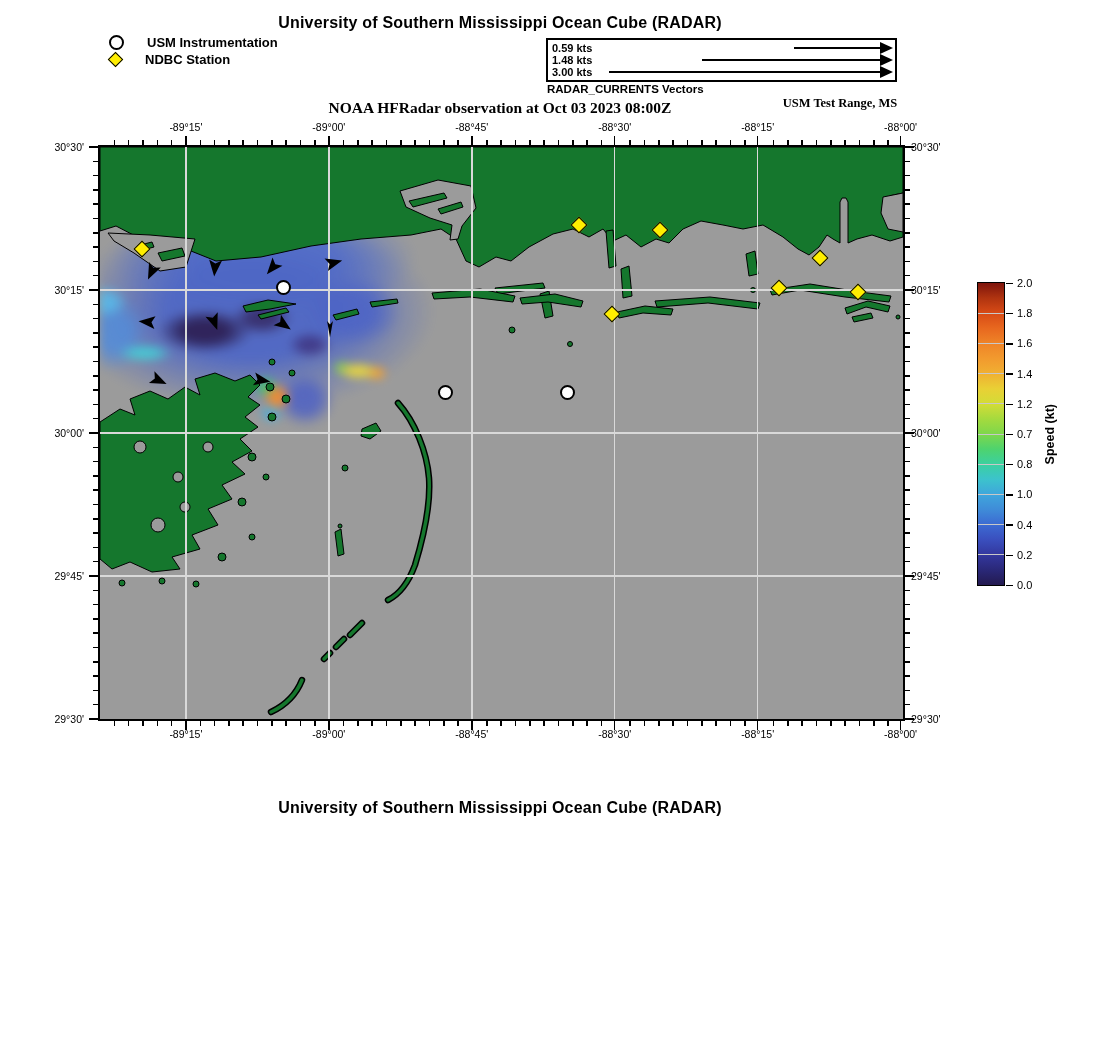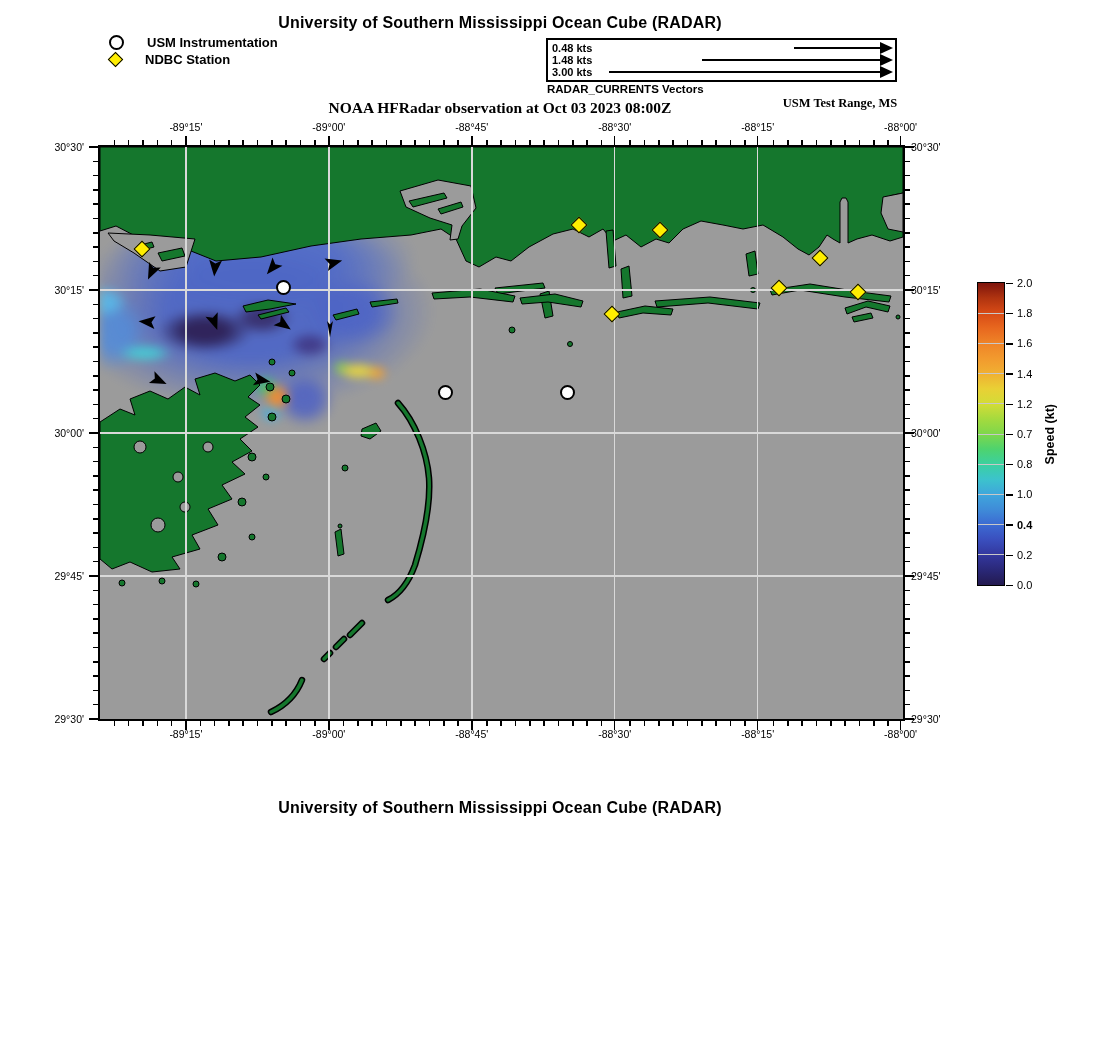--- a/index.html
+++ b/index.html
@@ -68,21 +68,21 @@
       <span class="legend-label">USM Instrumentation</span>
     </div>
     <div class="legend-row">
       <span class="legend-diamond"></span>
       <span class="legend-label">NDBC Station</span>
     </div>
   </div>
 
   <div class="vbox">
       <div class="vrow" style="top: 2px;">
-        <span class="vlabel">0.48 kts</span>
+        <span class="vlabel">0.59 kts</span>
         <div class="vline" style="left: 246px;"></div>
         <div class="vhead"></div>
       </div>
       <div class="vrow" style="top: 14px;">
         <span class="vlabel">1.48 kts</span>
         <div class="vline" style="left: 154px;"></div>
         <div class="vhead"></div>
       </div>
       <div class="vrow" style="top: 26px;">
         <span class="vlabel">3.00 kts</span>
@@ -446,18 +446,18 @@
     <div class="cbar-label" style="top: 367.6px;">1.4</div>
     <div class="cbar-tick" style="top: 403.55px;"></div>
     <div class="cbar-label" style="top: 397.8px;">1.2</div>
     <div class="cbar-tick" style="top: 433.75px;"></div>
     <div class="cbar-label" style="top: 428px;">0.7</div>
     <div class="cbar-tick" style="top: 463.95px;"></div>
     <div class="cbar-label" style="top: 458.2px;">0.8</div>
     <div class="cbar-tick" style="top: 494.15px;"></div>
     <div class="cbar-label" style="top: 488.4px;">1.0</div>
     <div class="cbar-tick" style="top: 524.35px;"></div>
-    <div class="cbar-label" style="top: 518.6px; font-weight: bold;">0.4</div>
+    <div class="cbar-label" style="top: 518.6px;">0.4</div>
     <div class="cbar-tick" style="top: 554.55px;"></div>
     <div class="cbar-label" style="top: 548.8px;">0.2</div>
     <div class="cbar-tick" style="top: 584.75px;"></div>
     <div class="cbar-label" style="top: 579px;">0.0</div>
   </div>
 
 </body></html>

